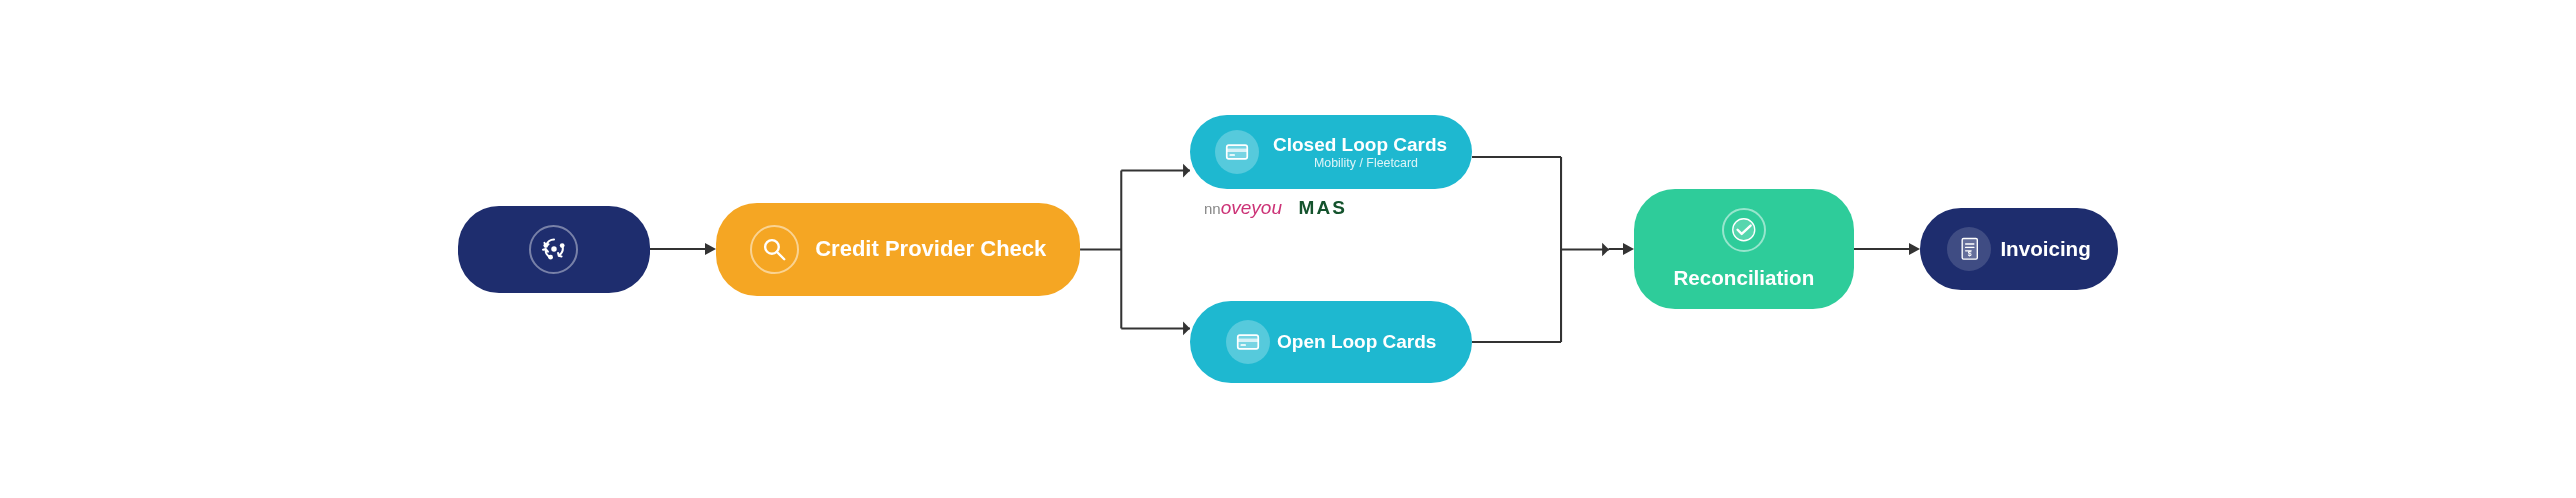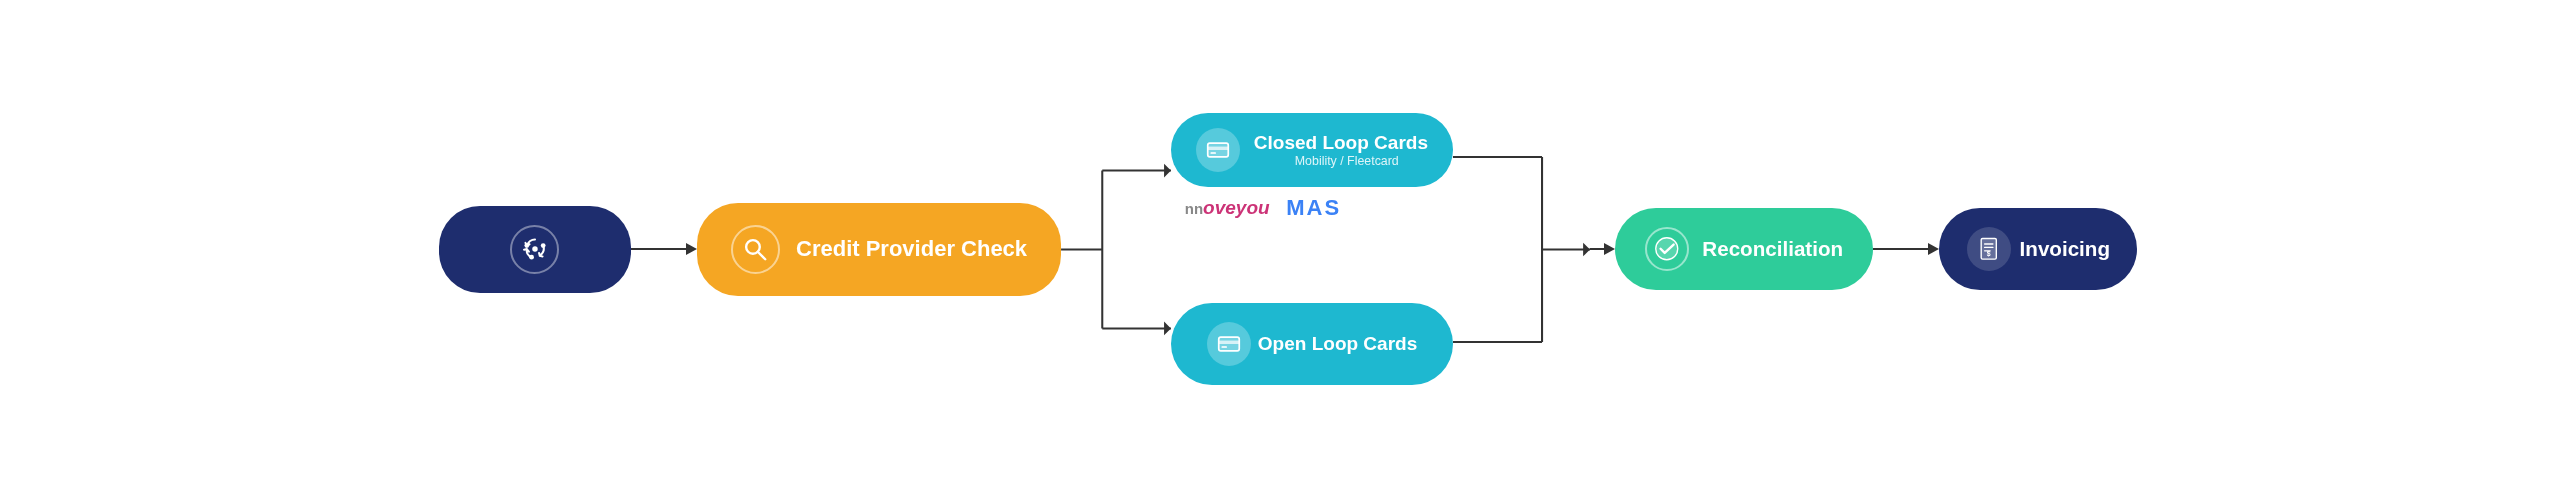--- a/index.html
+++ b/index.html
@@ -171,20 +171,21 @@
 
     
     .node-reconciliation {
       background: #2ecc9a;
       border-radius: 41px;
       padding: 19px 30px;
       display: flex;
       align-items: center;
       gap: 13.7px;
       min-width: 220px;
+      flex-direction: column;
     }
     .node-recon-icon {
       width: 44px;
       height: 44px;
       border-radius: 50%;
       border: 2.1px solid rgba(255,255,255,0.5);
       display: flex;
       align-items: center;
       justify-content: center;
       flex-shrink: 0;
@@ -300,23 +301,23 @@
           </svg>
         </div>
         <div class="node-card-text">
           <span class="title">Closed Loop Cards</span>
           <span class="subtitle">Mobility / Fleetcard</span>
         </div>
       </div>
 
       <div class="logos-area">
 
-        <span style="font-size:19px;font-weight:700;color:#cc3377;font-style:italic;font-family:Arial;"><span style="color:#888;font-size:15px;font-style:normal;">nn</span><span style="color:#cc3377;">oveyou</span></span>
-
-        <span style="font-size:22px;font-weight:900;color:#3b82f6;letter-spacing:2.1px;font-family:Arial;">MAS</span>
+        <span style="font-size:19px;font-weight:400;color:#cc3377;font-style:italic;font-family:Arial;"><span style="color:#888;font-size:15px;font-style:normal;">nn</span><span style="color:#cc3377;">oveyou</span></span>
+
+        <span style="font-size:19px;font-weight:900;color:#14532d;letter-spacing:2.1px;font-family:Arial;">MAS</span>
       </div>
     </div>
 
     <div style="height: 82px;"></div>
 
     <div class="node node-open">
       <div class="node-card-icon">
         <svg width="26" height="26" viewBox="0 0 38 38" fill="none">
           <rect x="4" y="9" width="30" height="20" rx="3" stroke="white" stroke-width="2.5" fill="rgba(255,255,255,0.2)"></rect>
           <rect x="4" y="14" width="30" height="5" fill="white" opacity="0.7"></rect>

